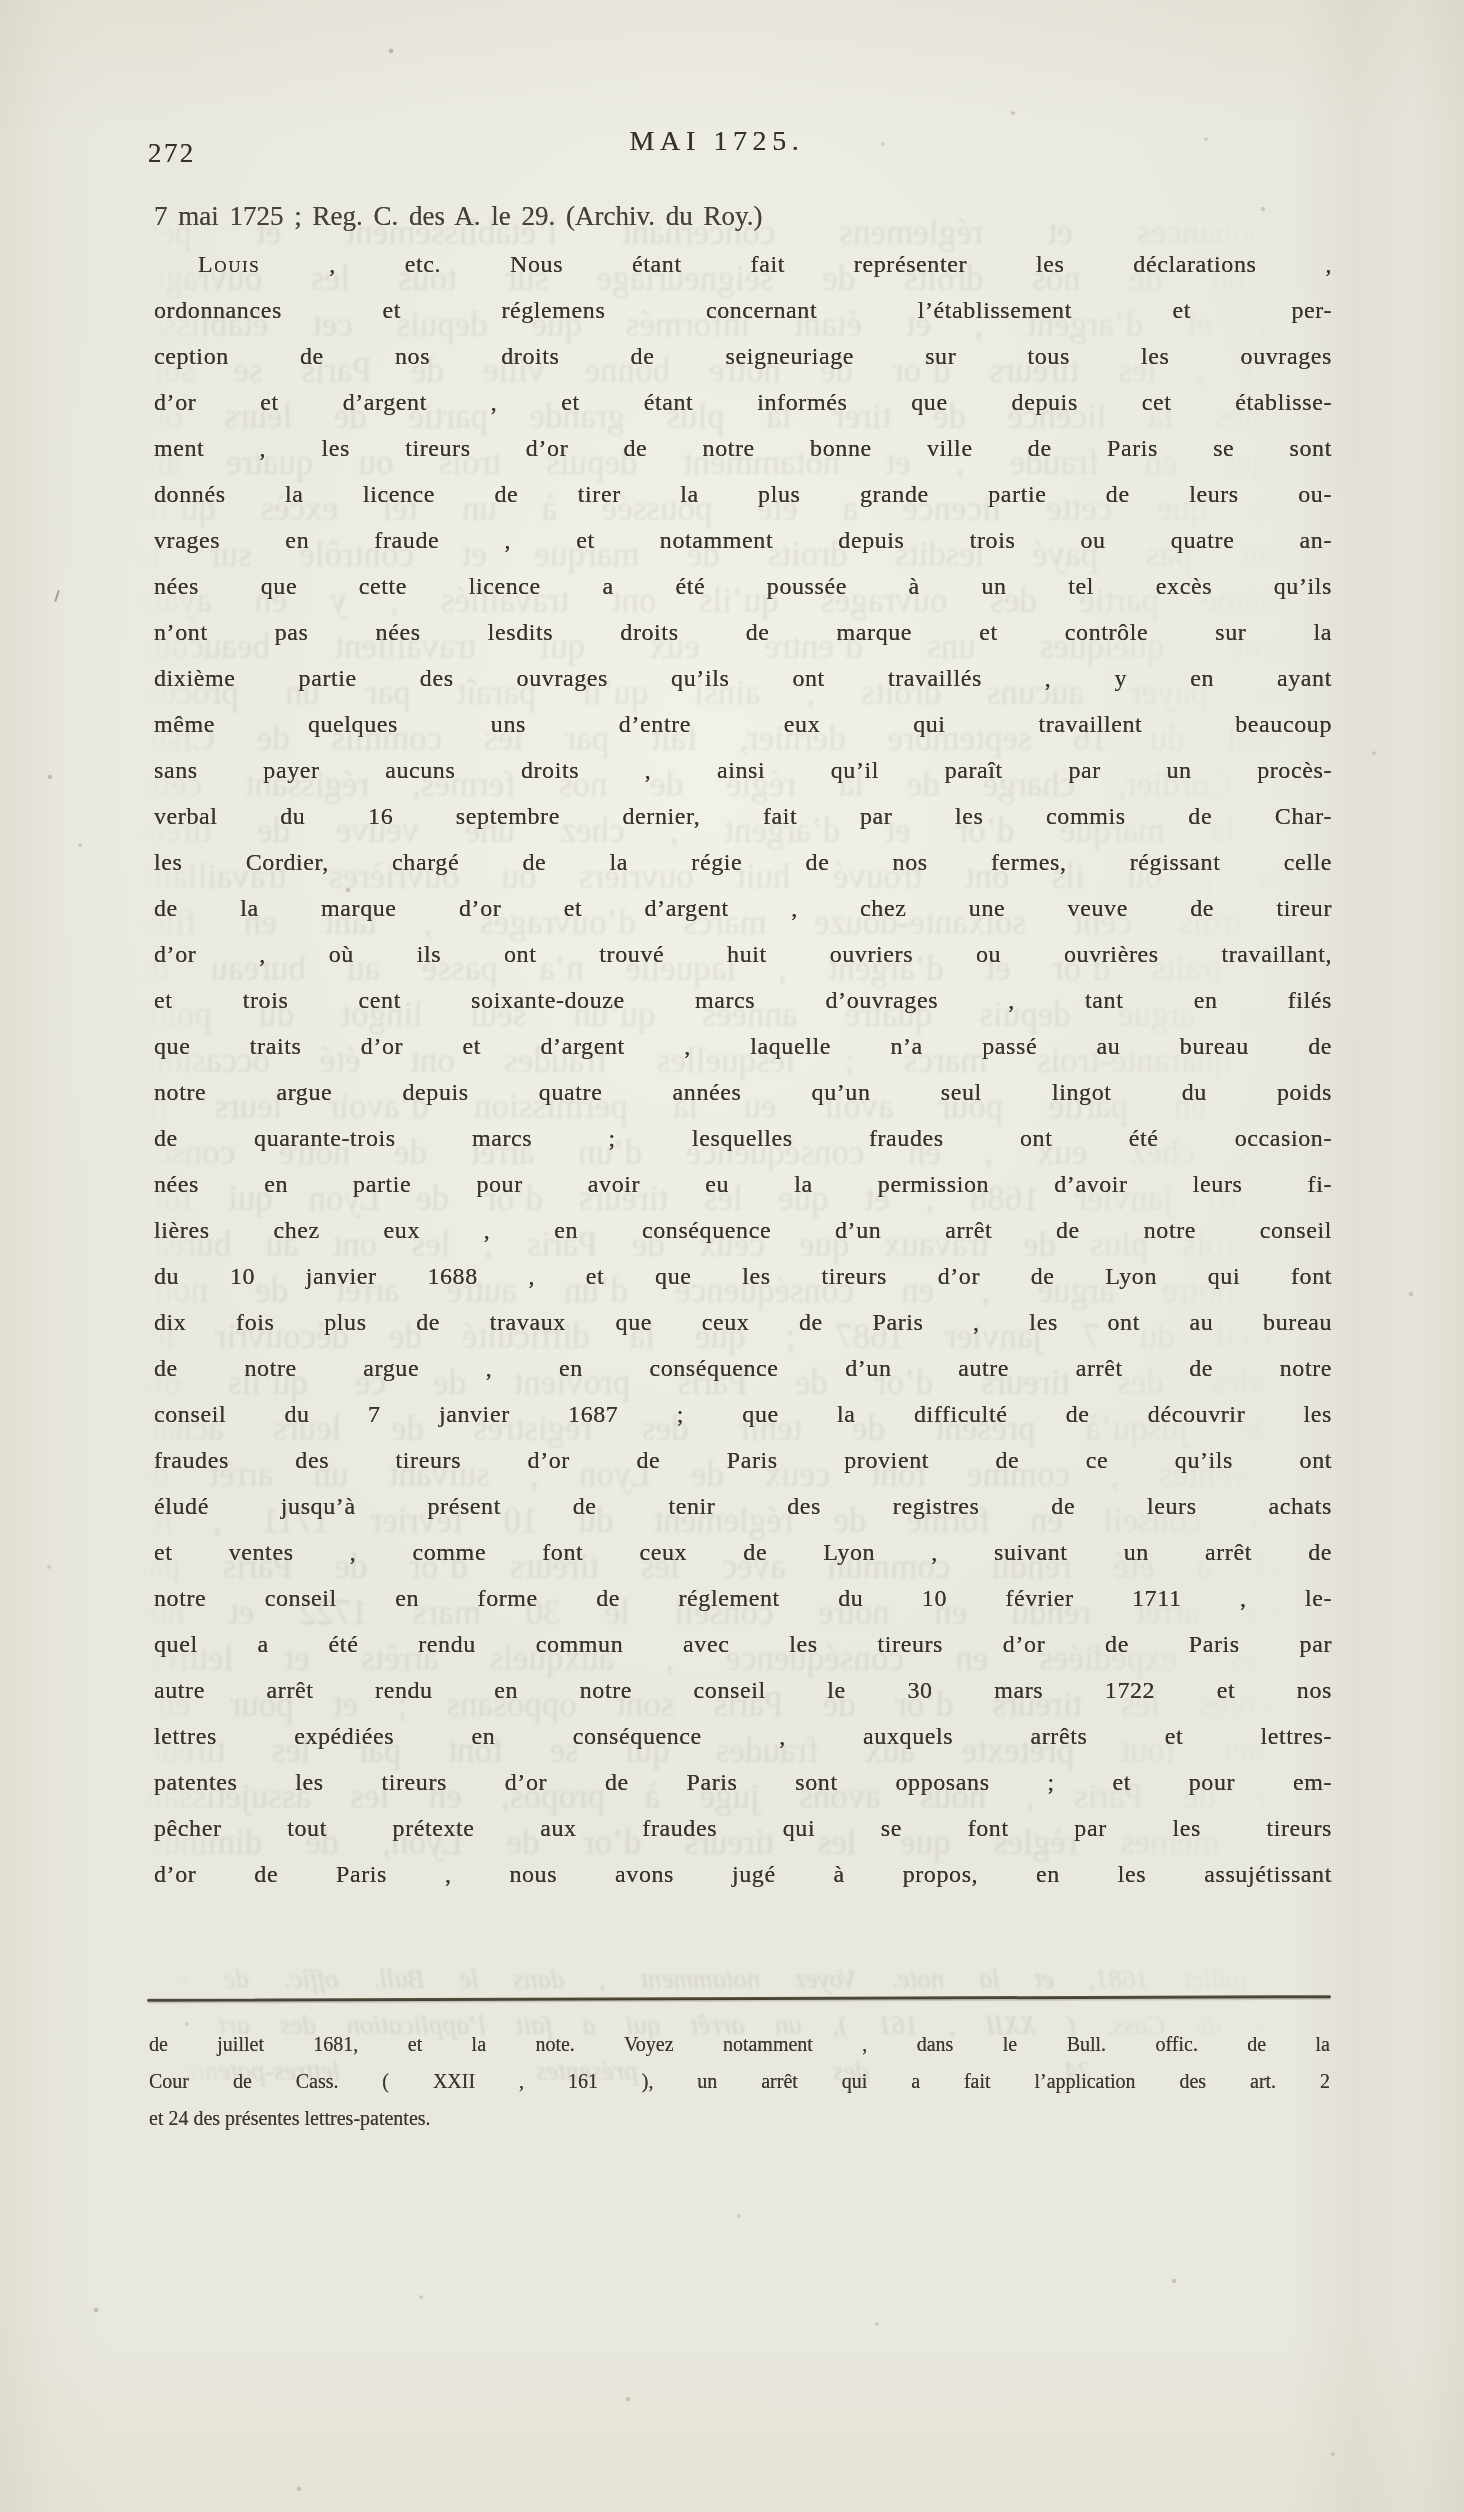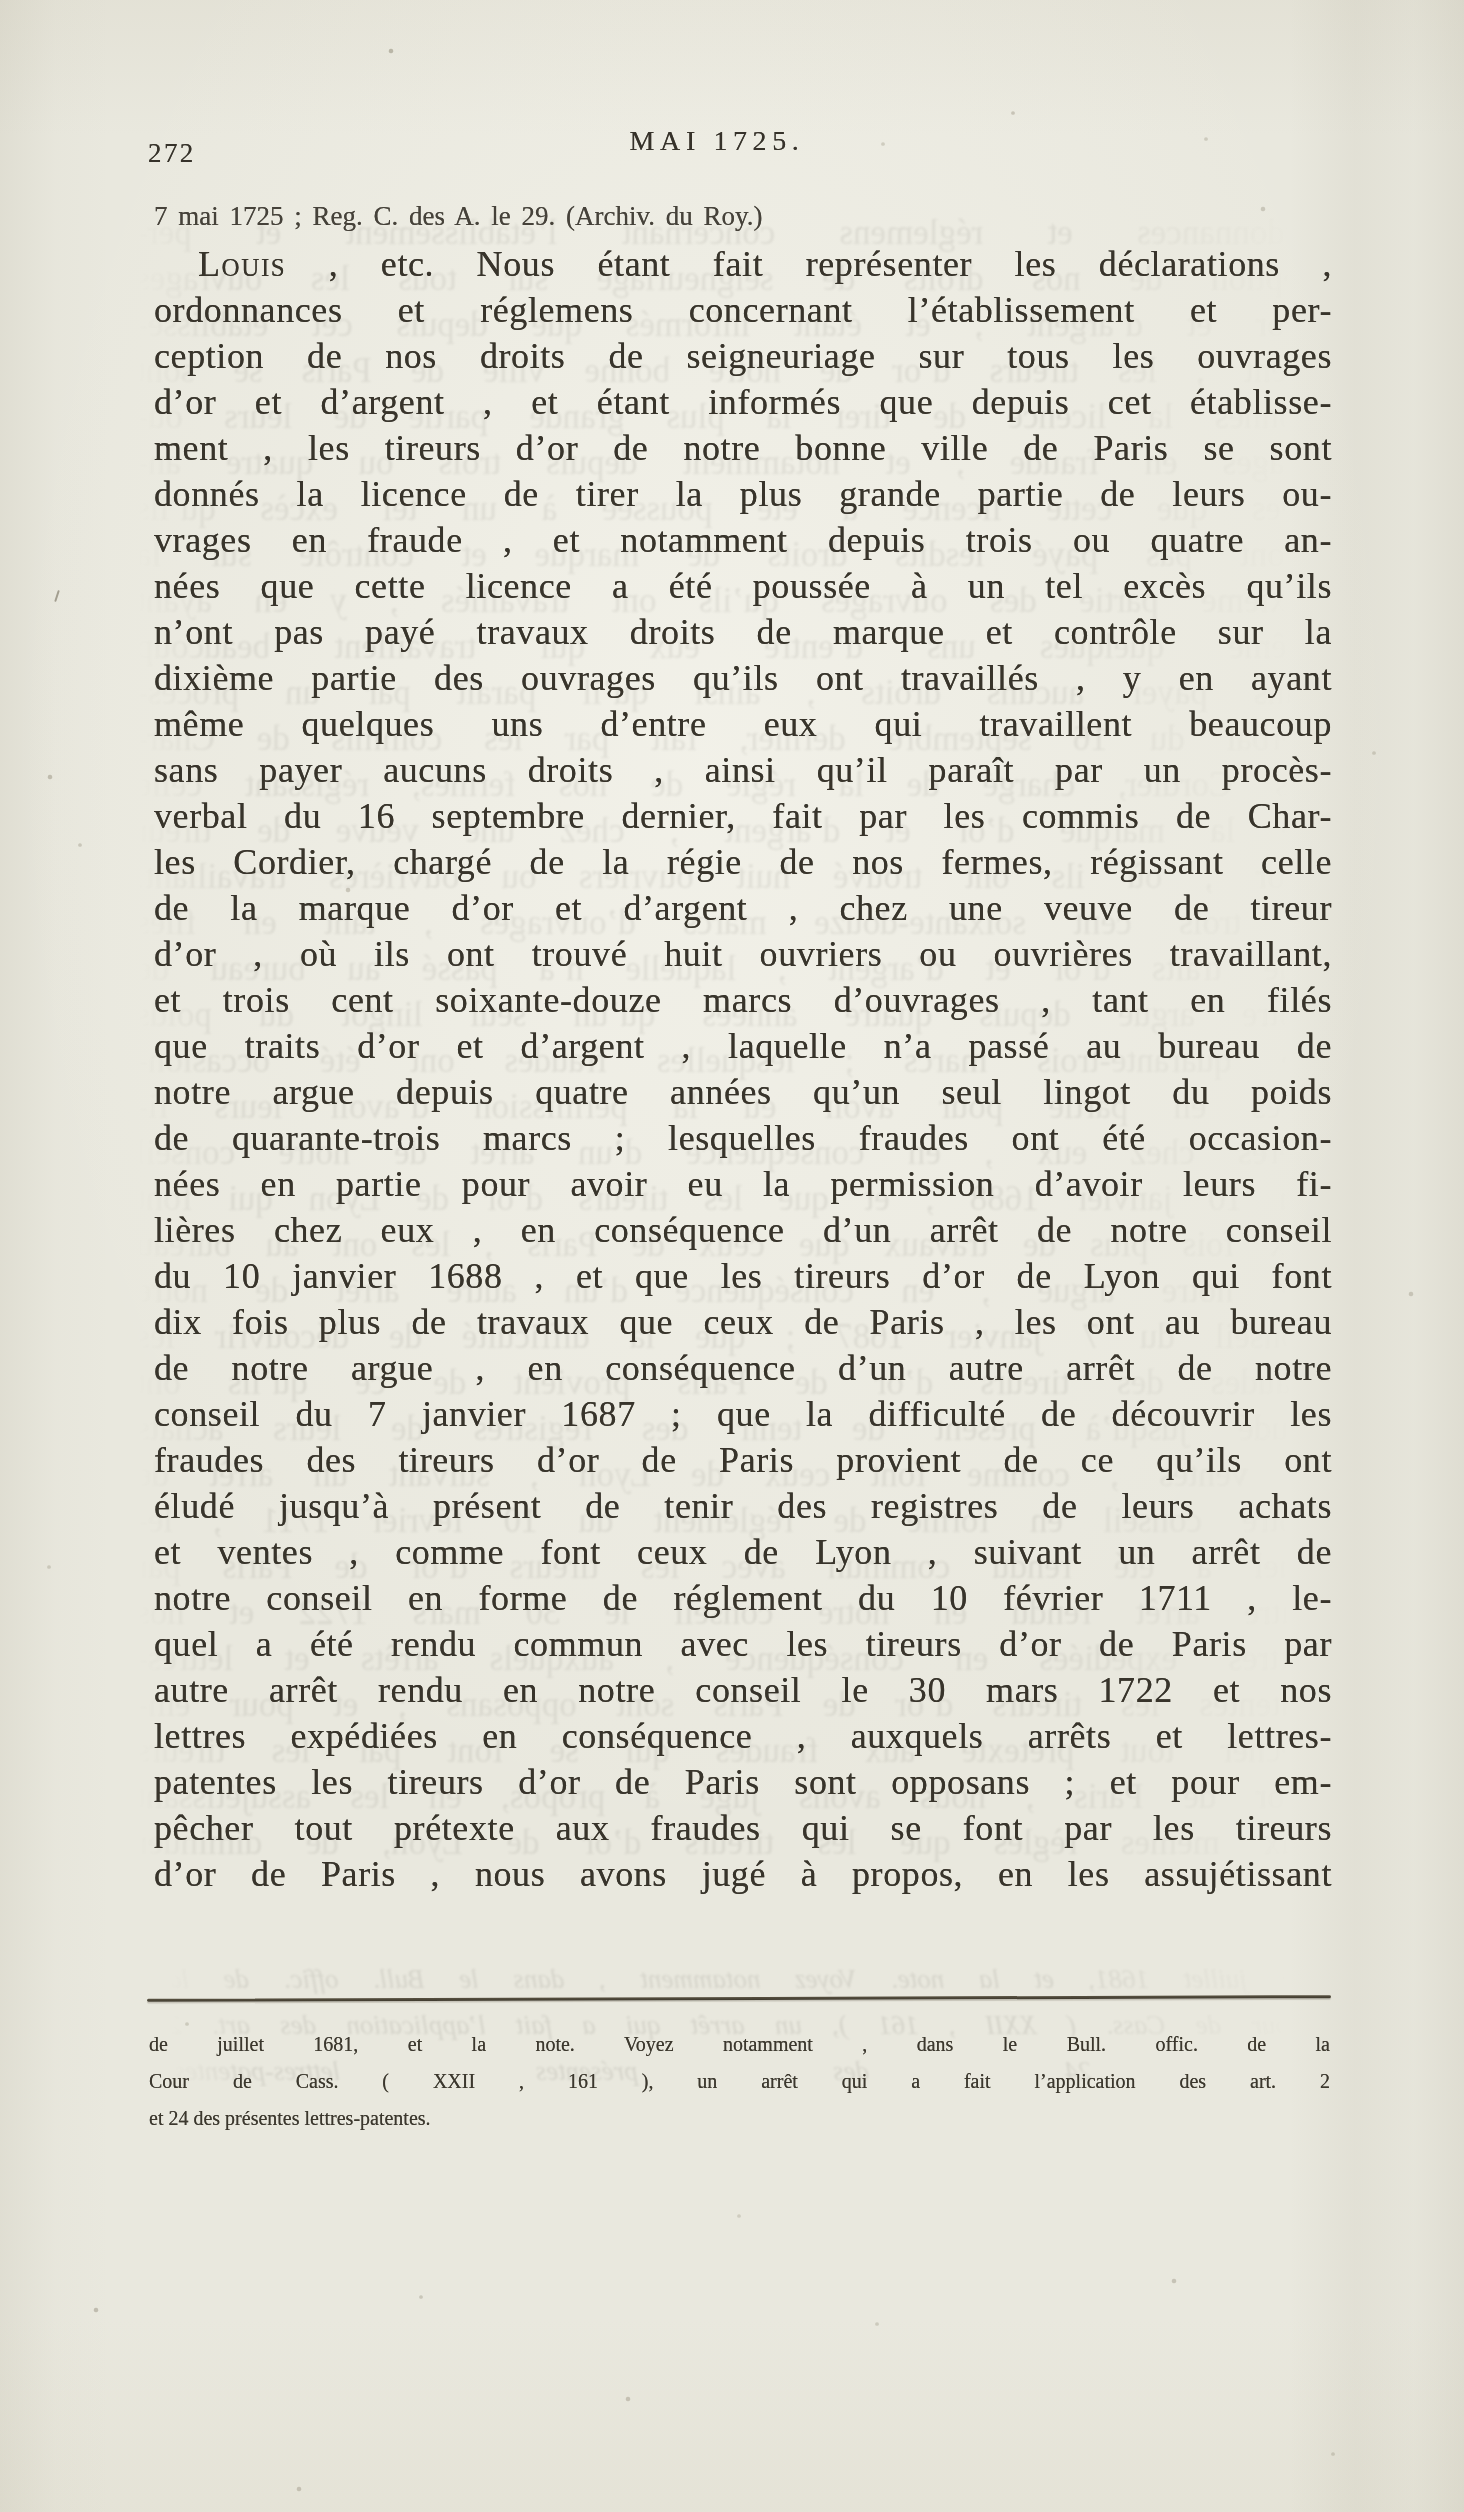--- a/index.html
+++ b/index.html
@@ -66,21 +66,21 @@
     color: #46423a;
     text-shadow: 0 0 0.4px rgba(50,46,38,0.7);
     white-space: nowrap;
   }
 
   .body-text {
     position: absolute;
     top: 241px;
     left: 154px;
     width: 1178px;
-    font-size: 36px;
+    font-size: 24px;
     line-height: 46px;
     letter-spacing: 0.6px;
     color: #38342b;
     text-shadow: 0 0 0.6px rgba(44,40,32,0.8);
   }
   .line {
     text-align: justify;
     text-align-last: justify;
     white-space: normal;
     overflow: hidden;
@@ -244,21 +244,21 @@
   <main class="body-text">
     <div class="line first-line"><span class="lead">Louis</span><span> , etc. Nous étant fait représenter les déclarations ,</span></div>
     <div class="lines">
         <div class="line">ordonnances et réglemens concernant l’établissement et per-</div>
         <div class="line">ception de nos droits de seigneuriage sur tous les ouvrages</div>
         <div class="line">d’or et d’argent , et étant informés que depuis cet établisse-</div>
         <div class="line">ment , les tireurs d’or de notre bonne ville de Paris se sont</div>
         <div class="line">donnés la licence de tirer la plus grande partie de leurs ou-</div>
         <div class="line">vrages en fraude , et notamment depuis trois ou quatre an-</div>
         <div class="line">nées que cette licence a été poussée à un tel excès qu’ils</div>
-        <div class="line">n’ont pas payé travaux droits de marque et contrôle sur la</div>
+        <div class="line">n’ont pas nées lesdits droits de marque et contrôle sur la</div>
         <div class="line">dixième partie des ouvrages qu’ils ont travaillés , y en ayant</div>
         <div class="line">même quelques uns d’entre eux qui travaillent beaucoup</div>
         <div class="line">sans payer aucuns droits , ainsi qu’il paraît par un procès-</div>
         <div class="line">verbal du 16 septembre dernier, fait par les commis de Char-</div>
         <div class="line">les Cordier, chargé de la régie de nos fermes, régissant celle</div>
         <div class="line">de la marque d’or et d’argent , chez une veuve de tireur</div>
         <div class="line">d’or , où ils ont trouvé huit ouvriers ou ouvrières travaillant,</div>
         <div class="line">et trois cent soixante-douze marcs d’ouvrages , tant en filés</div>
         <div class="line">que traits d’or et d’argent , laquelle n’a passé au bureau de</div>
         <div class="line">notre argue depuis quatre années qu’un seul lingot du poids</div>

